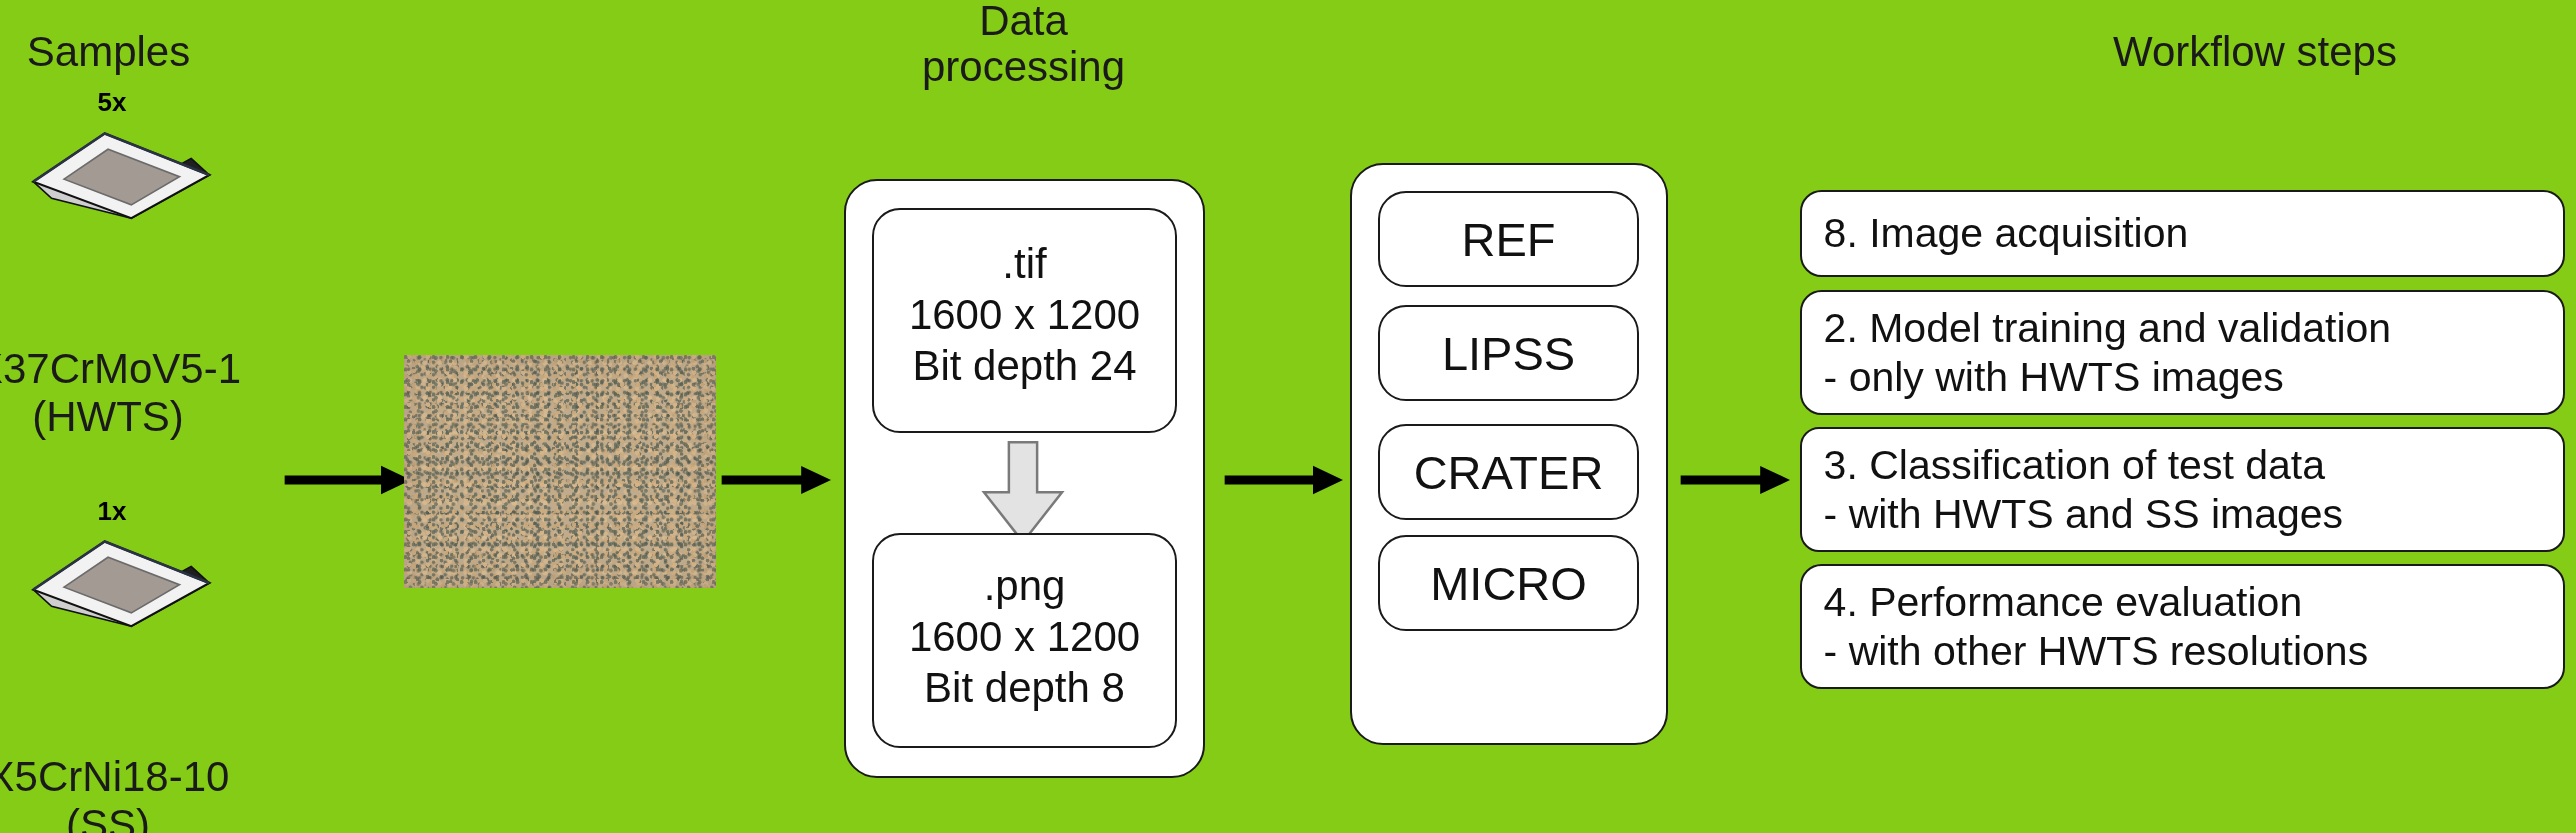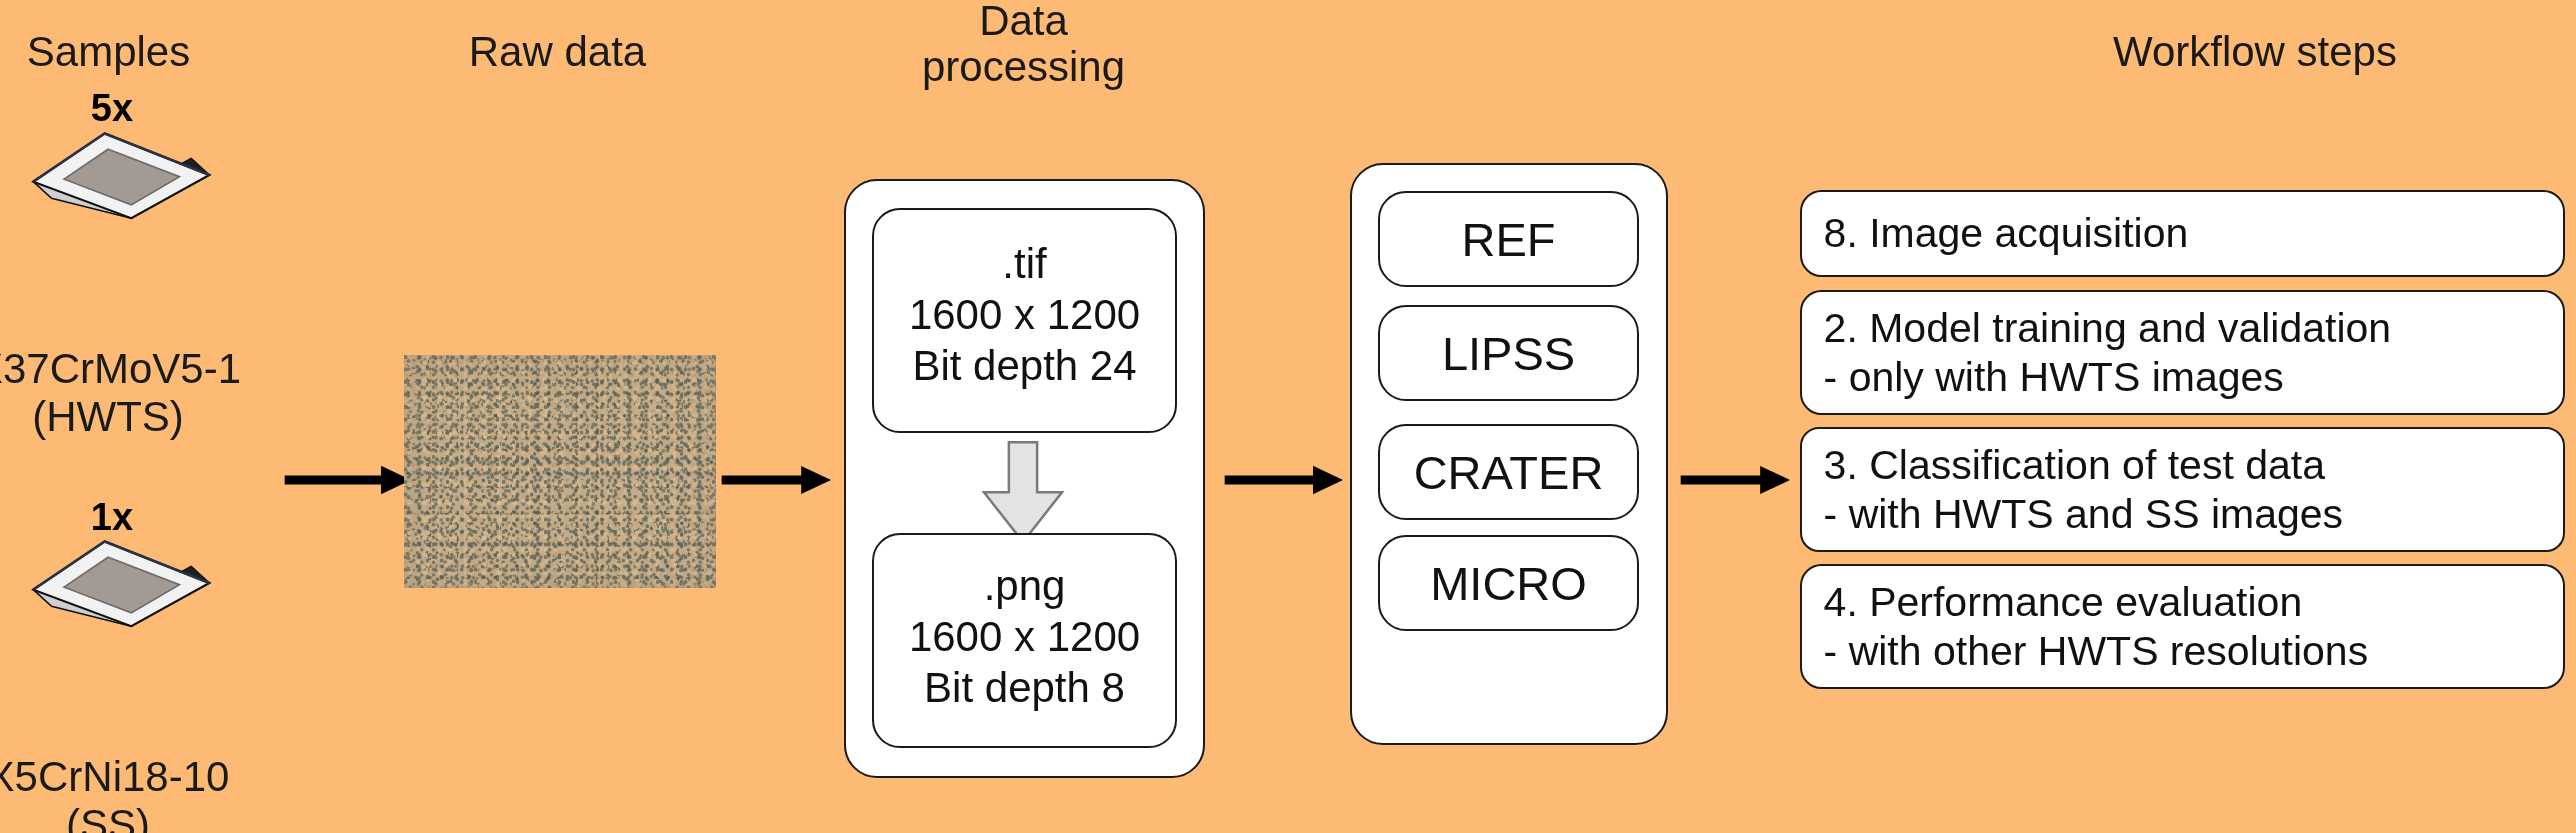--- a/index.html
+++ b/index.html
@@ -8,40 +8,40 @@
     background: #ffffff;
   }
   body {
     font-family: "Liberation Sans", sans-serif;
     color: #000000;
   }
   #stage {
     position: relative;
     width: 2576px;
     height: 834px;
-    background: #fdba74;
+    background: #84cc16;
     overflow: hidden;
   }
 
   
   .col-header {
     position: absolute;
     text-align: center;
     font-size: 42px;
     line-height: 1.08;
     color: #1a1a1a;
     white-space: pre-line;
     font-family: "Liberation Sans", sans-serif;
   }
 
   
   .count-label {
     position: absolute;
     text-align: center;
-    font-size: 38px;
+    font-size: 26px;
     font-weight: bold;
     color: #000;
   }
   .sample-caption {
     position: absolute;
     text-align: center;
     font-size: 42px;
     line-height: 1.14;
     color: #1a1a1a;
     white-space: pre-line;
@@ -128,21 +128,20 @@
   
   .block-arrow { position: absolute; }
 </style>
 </head>
 <body>
 
 <div id="stage">
 
   <div class="col-header" style="left:-33px; top:29px; width:283px;">Samples</div>
 
-  <div class="col-header" style="left:416px; top:29px; width:283px;">Raw data</div>
 
   <div class="col-header" style="left:882px; top:-1.7px; width:283px;">Data
 processing</div>
 
 
   <div class="col-header" style="left:2047px; top:29px; width:416px;">Workflow steps</div>
 
   <div class="count-label" style="left:29px; top:87px; width:166px;">5x</div>
 
   <div class="sample-icon" style="left:25px; top:125px;">

